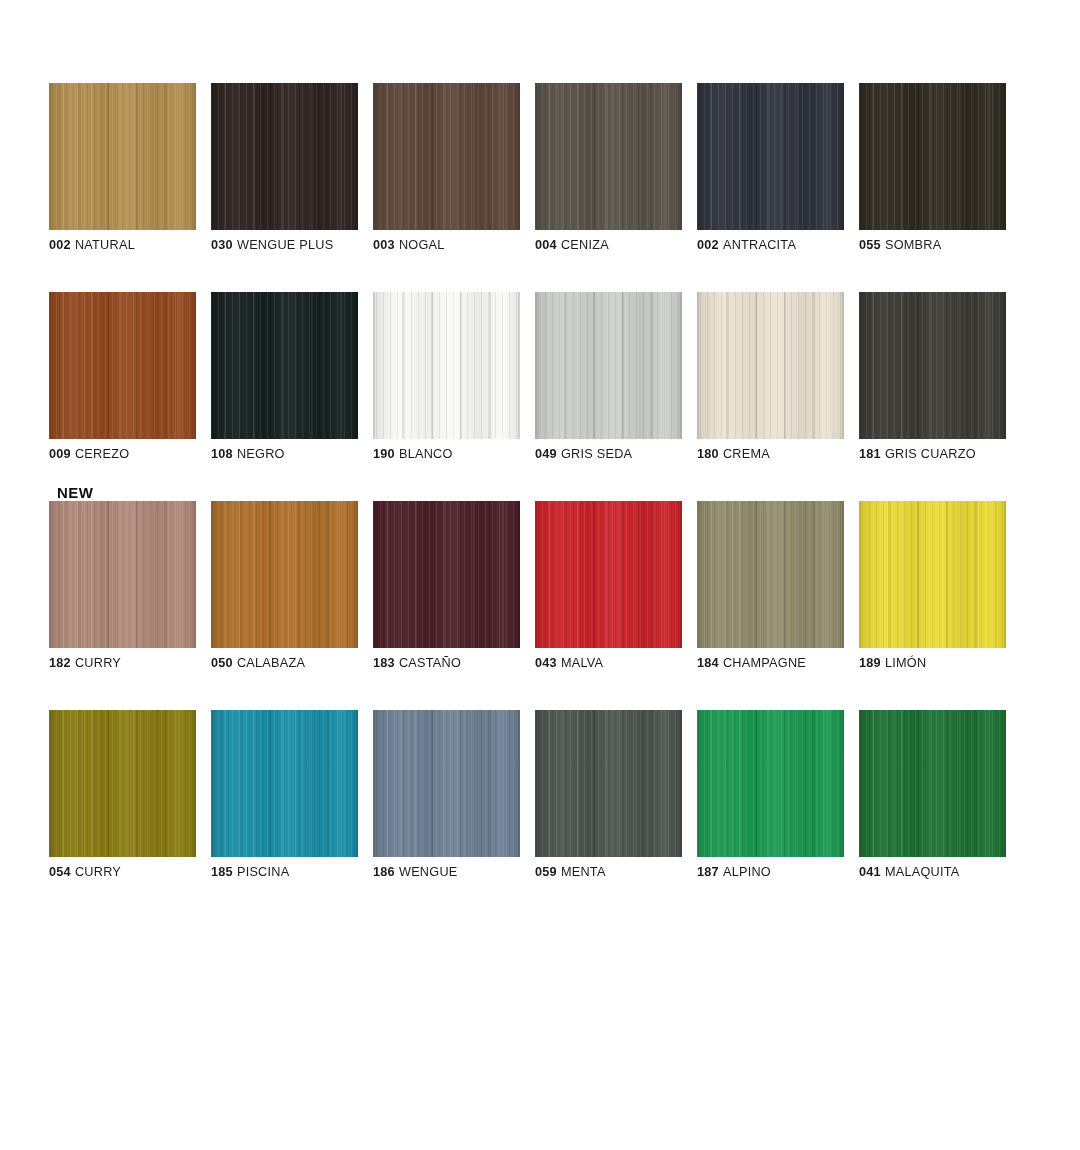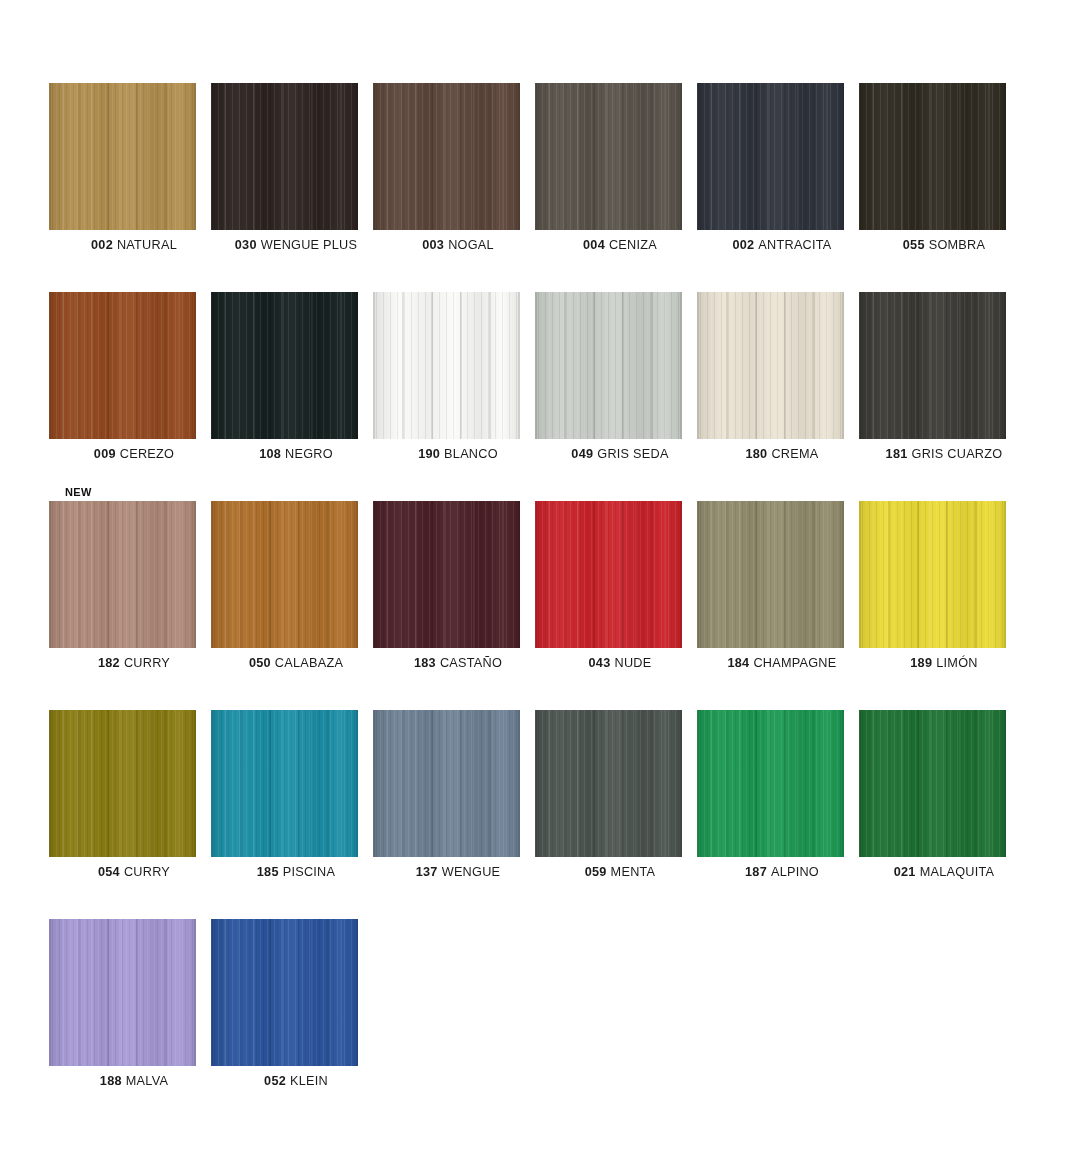--- a/index.html
+++ b/index.html
@@ -15,21 +15,20 @@
     font-family: "Liberation Sans", sans-serif;
     color: #1a1a1a;
     overflow: hidden;
   }
 
   #catalog {
     position: relative;
     width: 1080px;
     height: 1150px;
     padding: 0;
-    text-align: center;
   }
 
   .swatch-grid {
     position: absolute;
     left: 49px;
     top: 66px;
     width: 990px;
   }
 
   .swatch-row {
@@ -41,24 +40,24 @@
 
   .swatch-cell {
     width: 162px;
     flex: 0 0 162px;
     position: relative;
   }
 
   .new-flag {
     position: absolute;
     top: 0;
-    left: 16px;
+    left: 8px;
     height: 17px;
     line-height: 17px;
-    font-size: 11px;
+    font-size: 15px;
     font-weight: 700;
     letter-spacing: 0.4px;
     color: #111111;
     white-space: nowrap;
   }
 
   .chip-wrap {
     position: absolute;
     top: 17px;
     left: 0;
@@ -300,21 +299,21 @@
           <div class="chip-label"><span class="chip-code">183</span><span class="chip-name">CASTAÑO</span></div>
         </div>
         <div class="swatch-cell">
           <div class="chip-wrap">
             <div class="chip" style="background-color: rgb(204, 34, 41);">
               <div class="grain-a"></div>
               <div class="grain-b"></div>
               <div class="grain-c"></div>
             </div>
           </div>
-          <div class="chip-label"><span class="chip-code">043</span><span class="chip-name">NUDE</span></div>
+          <div class="chip-label"><span class="chip-code">043</span><span class="chip-name">MALVA</span></div>
         </div>
         <div class="swatch-cell">
           <div class="chip-wrap">
             <div class="chip" style="background-color: rgb(147, 141, 109);">
               <div class="grain-a"></div>
               <div class="grain-b"></div>
               <div class="grain-c"></div>
             </div>
           </div>
           <div class="chip-label"><span class="chip-code">184</span><span class="chip-name">CHAMPAGNE</span></div>
@@ -352,21 +351,21 @@
           <div class="chip-label"><span class="chip-code">185</span><span class="chip-name">PISCINA</span></div>
         </div>
         <div class="swatch-cell">
           <div class="chip-wrap">
             <div class="chip" style="background-color: rgb(110, 129, 149);">
               <div class="grain-a"></div>
               <div class="grain-b"></div>
               <div class="grain-c"></div>
             </div>
           </div>
-          <div class="chip-label"><span class="chip-code">137</span><span class="chip-name">WENGUE</span></div>
+          <div class="chip-label"><span class="chip-code">186</span><span class="chip-name">WENGUE</span></div>
         </div>
         <div class="swatch-cell">
           <div class="chip-wrap">
             <div class="chip" style="background-color: rgb(76, 84, 80);">
               <div class="grain-a"></div>
               <div class="grain-b"></div>
               <div class="grain-c"></div>
             </div>
           </div>
           <div class="chip-label"><span class="chip-code">059</span><span class="chip-name">MENTA</span></div>
@@ -382,39 +381,17 @@
           <div class="chip-label"><span class="chip-code">187</span><span class="chip-name">ALPINO</span></div>
         </div>
         <div class="swatch-cell">
           <div class="chip-wrap">
             <div class="chip" style="background-color: rgb(29, 114, 51);">
               <div class="grain-a"></div>
               <div class="grain-b"></div>
               <div class="grain-c"></div>
             </div>
           </div>
-          <div class="chip-label"><span class="chip-code">021</span><span class="chip-name">MALAQUITA</span></div>
-        </div>
-      </div>
-      <div class="swatch-row">
-        <div class="swatch-cell">
-          <div class="chip-wrap">
-            <div class="chip" style="background-color: rgb(167, 154, 216);">
-              <div class="grain-a"></div>
-              <div class="grain-b"></div>
-              <div class="grain-c"></div>
-            </div>
-          </div>
-          <div class="chip-label"><span class="chip-code">188</span><span class="chip-name">MALVA</span></div>
-        </div>
-        <div class="swatch-cell">
-          <div class="chip-wrap">
-            <div class="chip" style="background-color: rgb(43, 85, 160);">
-              <div class="grain-a"></div>
-              <div class="grain-b"></div>
-              <div class="grain-c"></div>
-            </div>
-          </div>
-          <div class="chip-label"><span class="chip-code">052</span><span class="chip-name">KLEIN</span></div>
+          <div class="chip-label"><span class="chip-code">041</span><span class="chip-name">MALAQUITA</span></div>
         </div>
       </div>
     </div>
 </div>
 
 </body></html>

